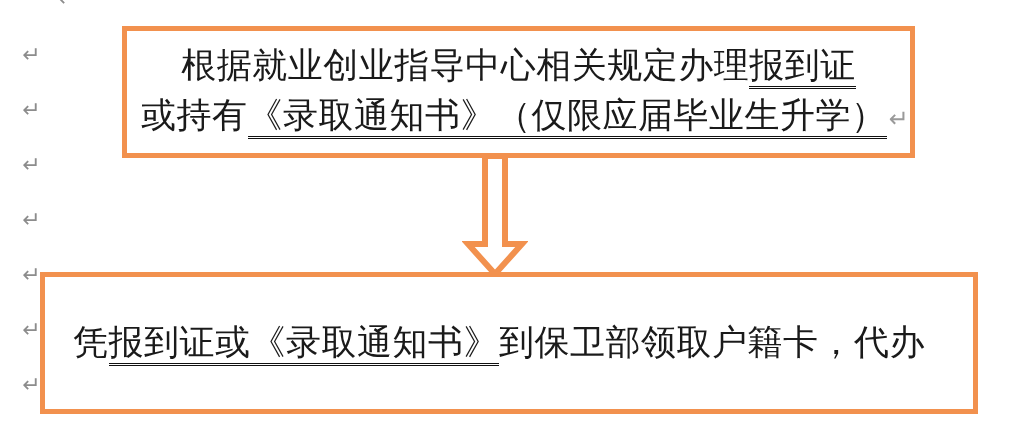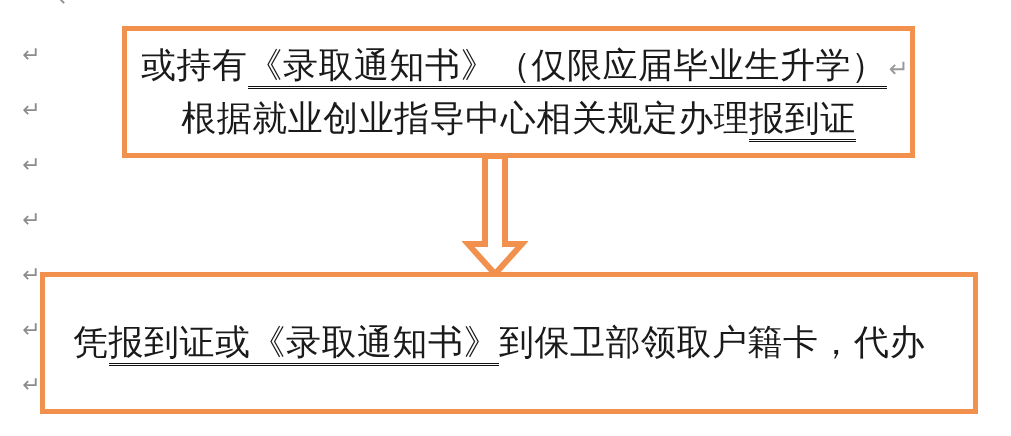--- a/index.html
+++ b/index.html
@@ -99,22 +99,22 @@
       <span class="para-mark" style="left: 22px; top: 44px;">↵</span>
       <span class="para-mark" style="left: 22px; top: 99px;">↵</span>
       <span class="para-mark" style="left: 22px; top: 154px;">↵</span>
       <span class="para-mark" style="left: 22px; top: 209px;">↵</span>
       <span class="para-mark" style="left: 22px; top: 264px;">↵</span>
       <span class="para-mark" style="left: 22px; top: 319px;">↵</span>
       <span class="para-mark" style="left: 22px; top: 374px;">↵</span>
     </div>
 
   <div id="box-top" class="flow-box">
+    <div class="box-line"><span>根据就业创业指导中心相关规定办理</span><span class="dbl-u">报到证</span></div>
     <div class="box-line"><span>或持有</span><span class="dbl-u">《录取通知书》（仅限应届毕业生升学）</span><span class="ret">↵</span></div>
-    <div class="box-line"><span>根据就业创业指导中心相关规定办理</span><span class="dbl-u">报到证</span></div>
   </div>
 
   <div id="connector">
     <svg width="66" height="120" viewBox="0 0 66 120" xmlns="http://www.w3.org/2000/svg">
       <polygon points="23,0 43,0 43,88 60,88 33,118 6,88 23,88" fill="none" stroke="#f2914e" stroke-width="6" stroke-linejoin="miter"></polygon>
     </svg>
   </div>
 
   <div id="box-bottom" class="flow-box">
     <div class="box-line"><span>凭</span><span class="dbl-u">报到证或《录取通知书》</span><span>到保卫部领取户籍卡，代办</span></div>

